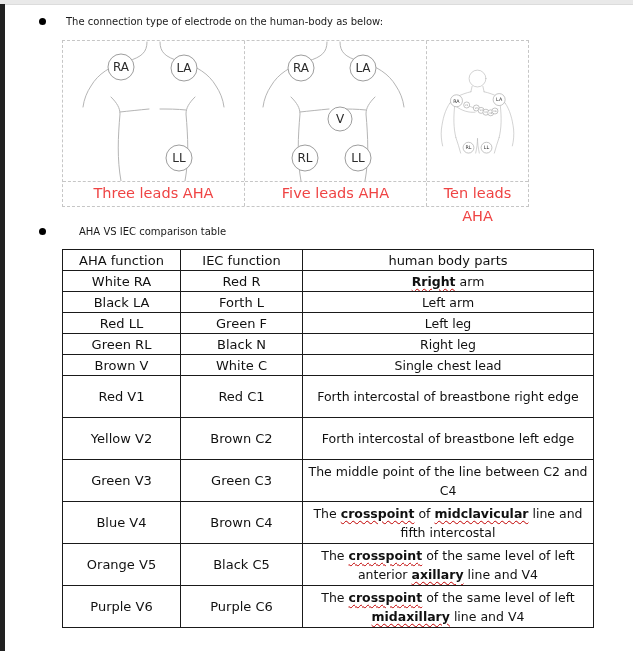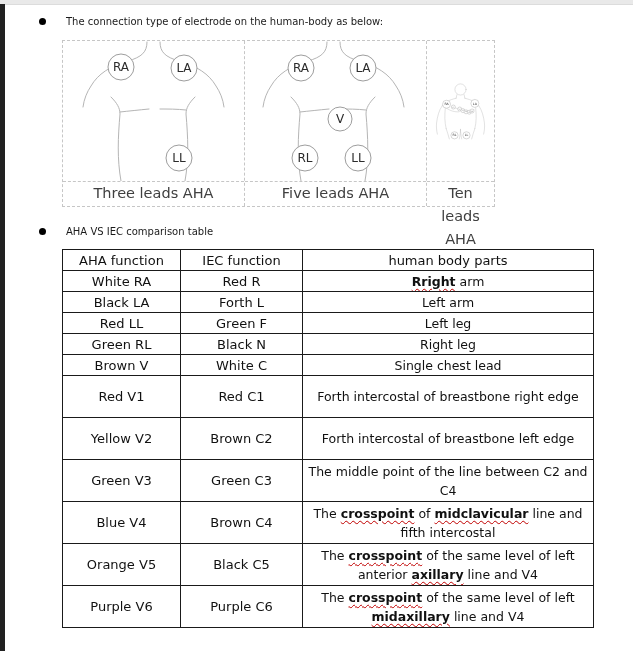--- a/index.html
+++ b/index.html
@@ -9,32 +9,32 @@
     font-family:"DejaVu Sans","Liberation Sans",sans-serif;
   }
   .top-strip{position:absolute;left:0;top:0;width:633px;height:4px;background:#e9e9e9;border-bottom:1px solid #dcdcdc;}
   .left-bar{position:absolute;left:0;top:4px;width:5px;height:647px;background:#212121;}
 
   .bullet-row{position:absolute;left:39px;display:flex;align-items:center;font-size:10px;white-space:nowrap;}
   .bullet-row .dot{width:7px;height:7px;border-radius:50%;background:#000;margin-right:20px;flex:none;}
 
   
   .figure-box{
-    position:absolute;left:62px;top:40px;width:433px;height:167px;
+    position:absolute;left:62px;top:40px;width:467px;height:167px;
     border:1px dashed #c6c6c6;box-sizing:border-box;display:flex;background:#fff;
   }
   .fig-cell{display:flex;flex-direction:column;min-width:0;}
   .fig-cell.w1{width:181px;}
   .fig-cell.w2{width:181px;}
   .fig-cell.w3{flex:1;}
   .fig-cell + .fig-cell{border-left:1px dashed #c6c6c6;}
   .fig-cell svg{display:block;width:100%;height:140px;}
   .fig-caption{
     height:24px;line-height:23px;border-top:1px dashed #c6c6c6;
-    text-align:center;font-size:14.5px;color:#404040;
+    text-align:center;font-size:14.5px;color:#ef4444;
   }
   .torso path,.torso circle.outline{fill:none;stroke:#b5b5b5;stroke-width:1;stroke-linecap:round;}
 
   
   table.cmp{
     position:absolute;left:62px;top:249px;width:531px;
     border-collapse:collapse;table-layout:fixed;
     font-size:13px;color:#111;background:#fff;
   }
   table.cmp th,table.cmp td{
@@ -146,21 +146,21 @@
         <circle cx="106" cy="73" r="5" fill="#ffffff" stroke="#9e9e9e" stroke-width="1"></circle>
         <text x="106" y="74.44" text-anchor="middle" font-size="4" fill="#8a8a8a">V5</text>
         <circle cx="113" cy="70" r="5" fill="#ffffff" stroke="#9e9e9e" stroke-width="1"></circle>
         <text x="113" y="71.44" text-anchor="middle" font-size="4" fill="#8a8a8a">V6</text>
       </svg>
     <div class="fig-caption">Ten leads AHA</div>
   </div>
 
 </div>
 
-<div class="bullet-row" style="top:226px;">
+<div class="bullet-row" style="top:226px;gap:13px;">
   <span class="dot"></span>
   <span>AHA VS IEC comparison table</span>
 </div>
 
 <table class="cmp">
   <colgroup>
     <col style="width:118px">
       <col style="width:122px">
       <col style="width:291px">
   </colgroup>

